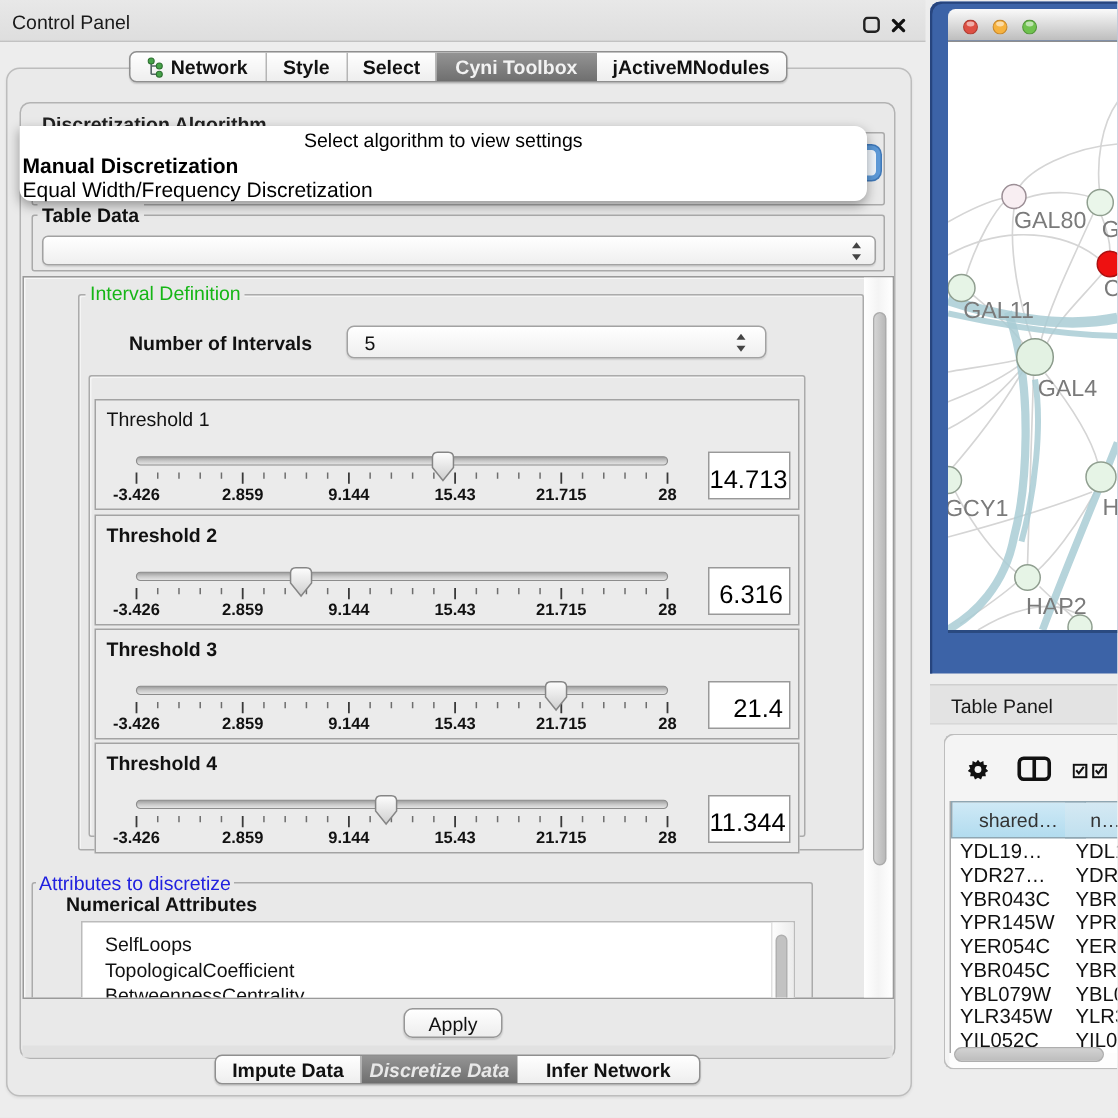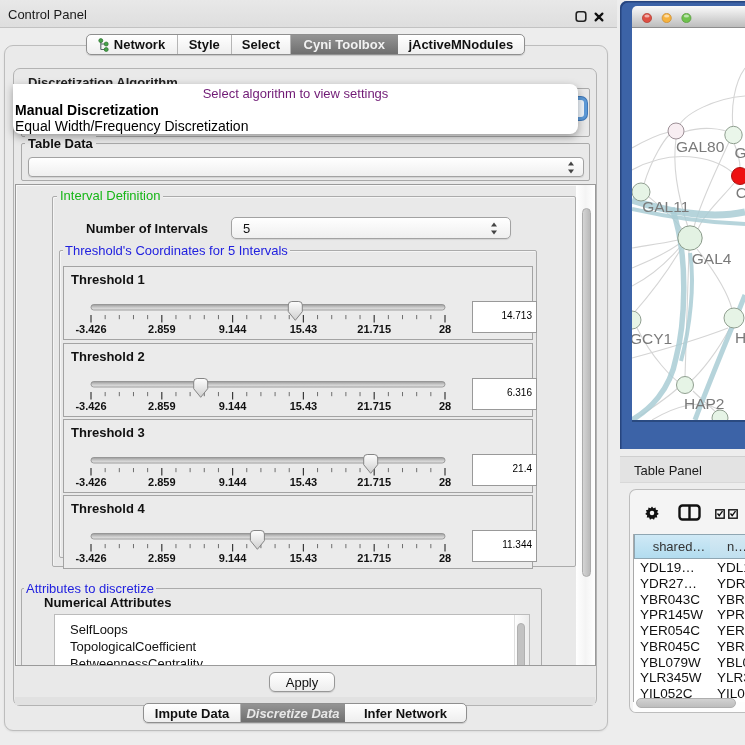--- a/index.html
+++ b/index.html
@@ -1,19 +1,19 @@
 <!DOCTYPE html>
 <html><head>
 <meta charset="utf-8">
 <style>
   * { margin:0; padding:0; box-sizing:border-box; }
   html,body { width:745px; height:745px; overflow:hidden; }
   body { background:#ededed; font-family:"Liberation Sans", sans-serif; font-size:13px; color:#111; position:relative; }
   .abs { position:absolute; }
-  .valbox { width:65px; height:32px; background:#fff; border:1px solid #999; font-size:10px; text-align:right; padding:7.5px 4px 0 0; color:#000; }
+  .valbox { width:55px; height:32px; background:#fff; border:1px solid #999; font-size:17px; text-align:right; padding:7.5px 4px 0 0; color:#000; }
 </style>
 </head>
 <body>
 
 <div class="abs" style="left:0;top:0;width:617px;height:28px;background:linear-gradient(#e8e8e8,#dedede);border-bottom:1px solid #c2c2c2;">
   <div class="abs" style="left:8px;top:7px;font-size:13px;color:#1a1a1a;">Control Panel</div>
 
   <svg class="abs" style="left:575px;top:11px;" width="12" height="11" viewBox="0 0 12 11">
     <rect x="1.2" y="0.8" width="9.6" height="9.4" rx="2.4" fill="none" stroke="#222" stroke-width="1.6"></rect>
   </svg>
@@ -67,24 +67,23 @@
   <div class="abs" style="left:70px;top:36px;font-weight:700;">Number of Intervals</div>
   <div class="abs" style="left:215px;top:32px;width:280px;height:22px;border:1px solid #a2a2a2;border-radius:5px;background:linear-gradient(#ffffff,#efefef);box-shadow:0 1px 1px rgba(0,0,0,.1);">
     <div class="abs" style="left:11px;top:3px;">5</div>
     <svg class="abs" style="right:12px;top:4px;" width="8" height="13" viewBox="0 0 8 13">
       <path d="M4,0.5 L7,4.5 L1,4.5 Z" fill="#444"></path>
       <path d="M4,12.5 L7,8.5 L1,8.5 Z" fill="#444"></path>
     </svg>
   </div>
 
   <div class="abs" style="left:43px;top:65px;width:478px;height:308px;border:1px solid #ababab;border-radius:2px;box-shadow:inset 1px 1px 0 #f5f5f5;"></div>
-  <div class="abs" style="left:47px;top:58px;color:#2121df;background:#e9e9e9;padding:0 2px;">Threshold's Coordinates for 5 Intervals</div>
 
   <div class="abs" style="left:47px;top:81px;width:470px;height:74px;border:1px solid #a3a3a3;background:#ebebeb;">
-    <div class="abs" style="left:7px;top:5px;font-weight:700;">Threshold 1</div>
+    <div class="abs" style="left:7px;top:5px;font-weight:400;">Threshold 1</div>
     <svg class="abs" style="left:0;top:0;" width="470" height="74" viewBox="0 0 470 74">
         <defs>
       <linearGradient id="trk1" x1="0" y1="0" x2="0" y2="1">
             <stop offset="0" stop-color="#9a9a9a"></stop>
             <stop offset="0.5" stop-color="#c8c8c8"></stop>
             <stop offset="1" stop-color="#e8e8e8"></stop>
           </linearGradient>
       <linearGradient id="thm1" x1="0" y1="0" x2="0" y2="1">
             <stop offset="0" stop-color="#fdfdfd"></stop>
             <stop offset="1" stop-color="#cfcfcf"></stop>
@@ -215,21 +214,21 @@
 
 <div class="abs" style="left:15px;top:697px;width:580px;height:8px;background:#e1e1e1;"></div>
 
 <div class="abs" style="left:143px;top:703px;width:324px;height:20px;border:1px solid #8f8f8f;border-radius:5px;background:linear-gradient(#ffffff,#eeeeee);box-shadow:0 1px 1px rgba(0,0,0,.15);overflow:hidden;display:flex;">
   <div style="width:97px;display:flex;align-items:center;justify-content:center;border-right:1px solid #b5b5b5;font-weight:700;">Impute Data</div>
   <div style="width:104px;display:flex;align-items:center;justify-content:center;background:linear-gradient(#949494,#6f6f6f);color:#e8e8e8;font-weight:700;font-style:italic;">Discretize Data</div>
   <div style="flex:1;display:flex;align-items:center;justify-content:center;font-weight:700;">Infer Network</div>
 </div>
 
 <div class="abs" style="left:13px;top:84px;width:565px;height:50px;background:#fff;border-radius:0 8px 8px 8px;box-shadow:0 3px 8px rgba(0,0,0,.35);">
-  <div class="abs" style="left:0;top:2px;width:100%;height:15px;color:#701a75;font-size:13px;text-align:center;">Select algorithm to view settings</div>
+  <div class="abs" style="left:0;top:2px;width:100%;height:15px;color:#000000;font-size:13px;text-align:center;">Select algorithm to view settings</div>
   <div class="abs" style="left:2px;top:18px;font-size:14px;font-weight:700;color:#000;">Manual Discretization</div>
   <div class="abs" style="left:2px;top:34px;font-size:14px;color:#000;">Equal Width/Frequency Discretization</div>
 </div>
 
 <div class="abs" style="left:620px;top:1px;width:125px;height:448px;background:#3c63a7;border-radius:7px 0 0 0;box-shadow:inset 1.5px 1.5px 0 #27457e;"></div>
 
 <div class="abs" style="left:632px;top:6px;width:113px;height:22px;background:linear-gradient(#fafafa,#bdbdbd);border-radius:5px 0 0 0;border-bottom:1px solid #8e8e8e;">
   <svg class="abs" style="left:10px;top:6.5px;" width="50" height="10" viewBox="0 0 50 10">
     <circle cx="5" cy="5" r="4.6" fill="#dd4f43" stroke="#b03c31" stroke-width="0.7"></circle>
     <circle cx="24.7" cy="5" r="4.6" fill="#f6b23e" stroke="#c8882b" stroke-width="0.7"></circle>

